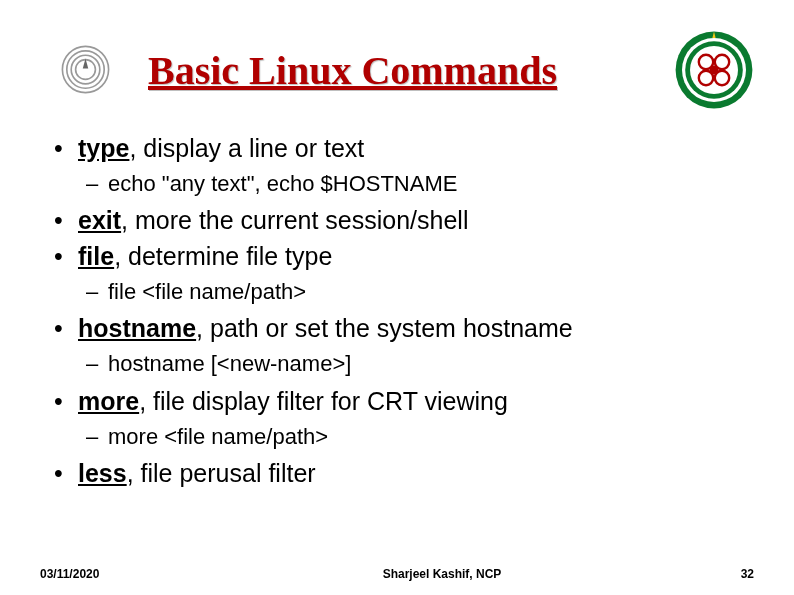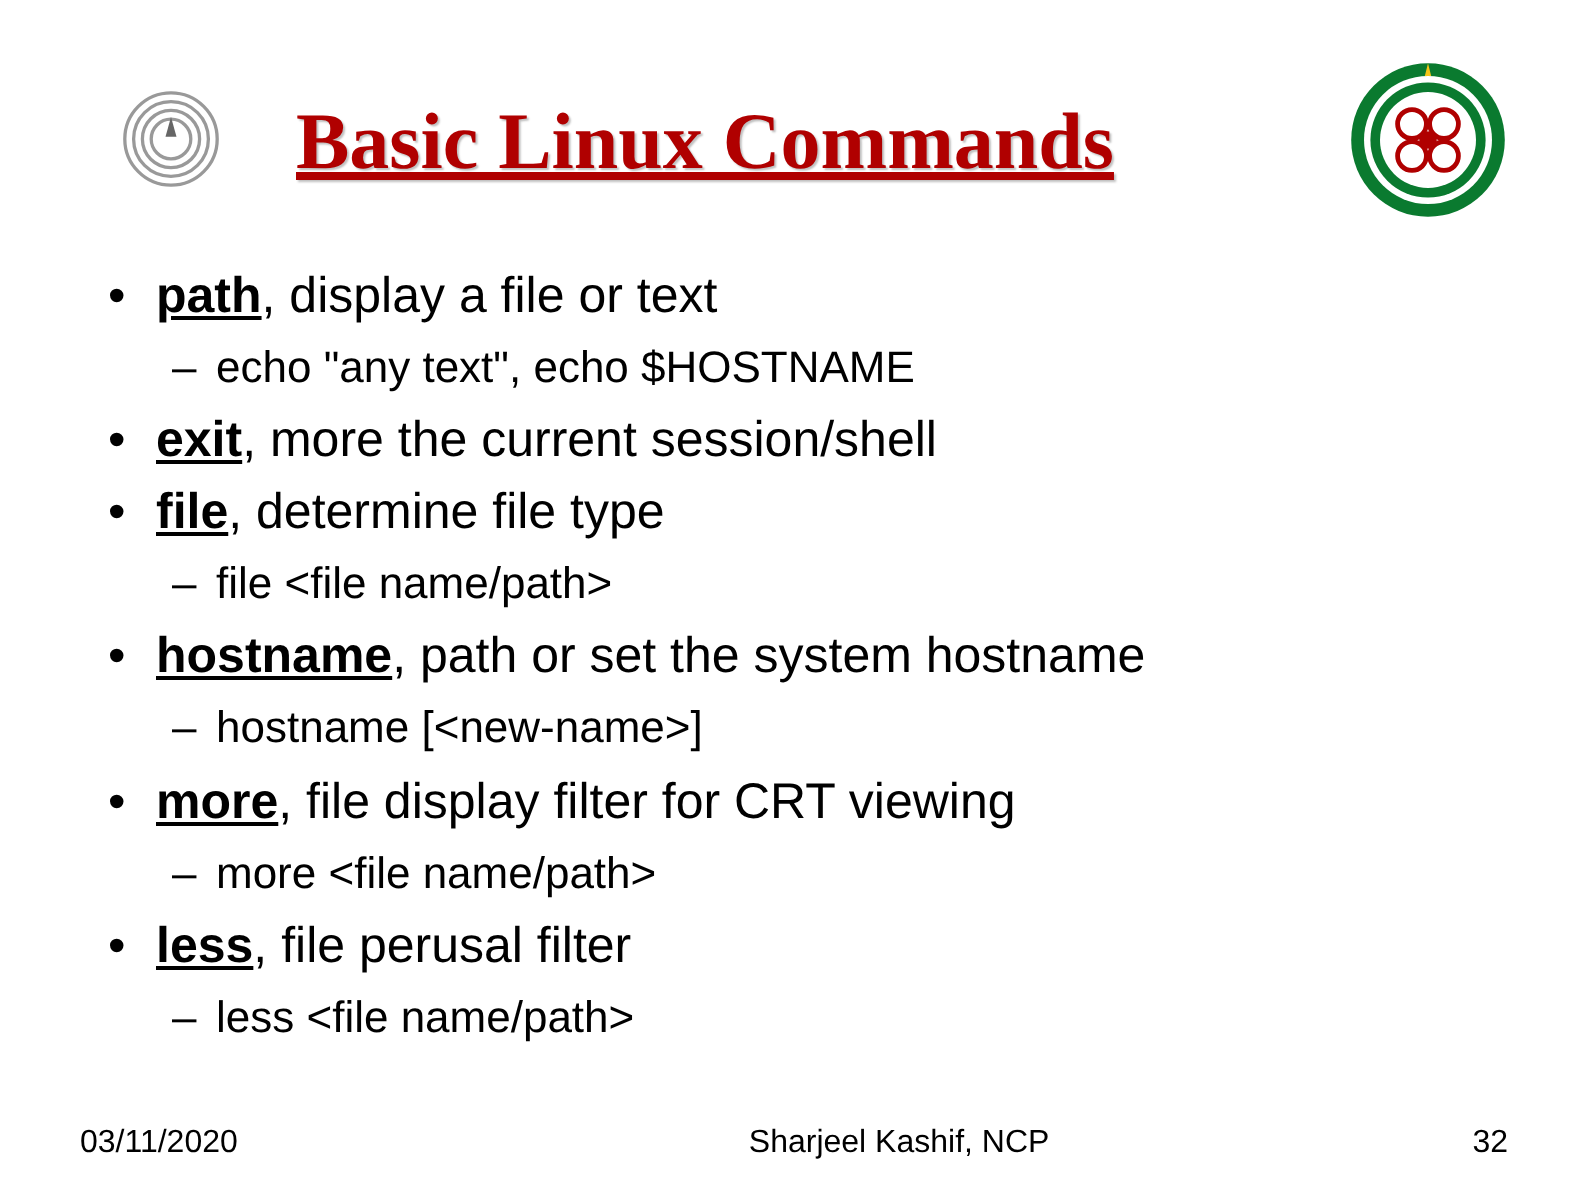--- a/index.html
+++ b/index.html
@@ -93,22 +93,23 @@
     top: 0;
   }
   .footer {
     position: absolute;
     bottom: 14px;
     left: 0;
     right: 0;
     display: flex;
     justify-content: space-between;
     padding: 0 40px;
-    font-size: 16px;
+    font-size: 12px;
     color: #000;
+    font-weight: bold;
   }
   .footer .center { text-align: center; margin-left: 44px; }
 </style>
 </head>
 <body>
 
 <div class="header">
   <div class="logo-left">
     <div class="spiral">
       <svg viewBox="0 0 100 100">
@@ -136,36 +137,34 @@
         <circle cx="50" cy="50" r="4" fill="#b00000"></circle>
       </g>
       <path d="M50 2 L52 10 L48 10 Z" fill="#f5c518"></path>
     </svg>
   </div>
 </div>
 
 <div class="content">
   <ul class="main">
 
-  <li><span class="cmd-name">path</span><span>, display a file or text</span><ul class="sub">
+  <li><span class="cmd-name">type</span><span>, display a line or text</span><ul class="sub">
           <li>echo "any text", echo $HOSTNAME</li>
         </ul></li>
       <li><span class="cmd-name">exit</span><span>, more the current session/shell</span></li>
       <li><span class="cmd-name">file</span><span>, determine file type</span><ul class="sub">
           <li>file &lt;file name/path&gt;</li>
         </ul></li>
       <li><span class="cmd-name">hostname</span><span>, path or set the system hostname</span><ul class="sub">
           <li>hostname [&lt;new-name&gt;]</li>
         </ul></li>
       <li><span class="cmd-name">more</span><span>, file display filter for CRT viewing</span><ul class="sub">
           <li>more &lt;file name/path&gt;</li>
         </ul></li>
-      <li><span class="cmd-name">less</span><span>, file perusal filter</span><ul class="sub">
-          <li>less &lt;file name/path&gt;</li>
-        </ul></li>
+      <li><span class="cmd-name">less</span><span>, file perusal filter</span></li>
     </ul>
 </div>
 
 <div class="footer">
   <span>03/11/2020</span>
   <span class="center">Sharjeel Kashif, NCP</span>
   <span>32</span>
 </div>
 
 </body></html>

